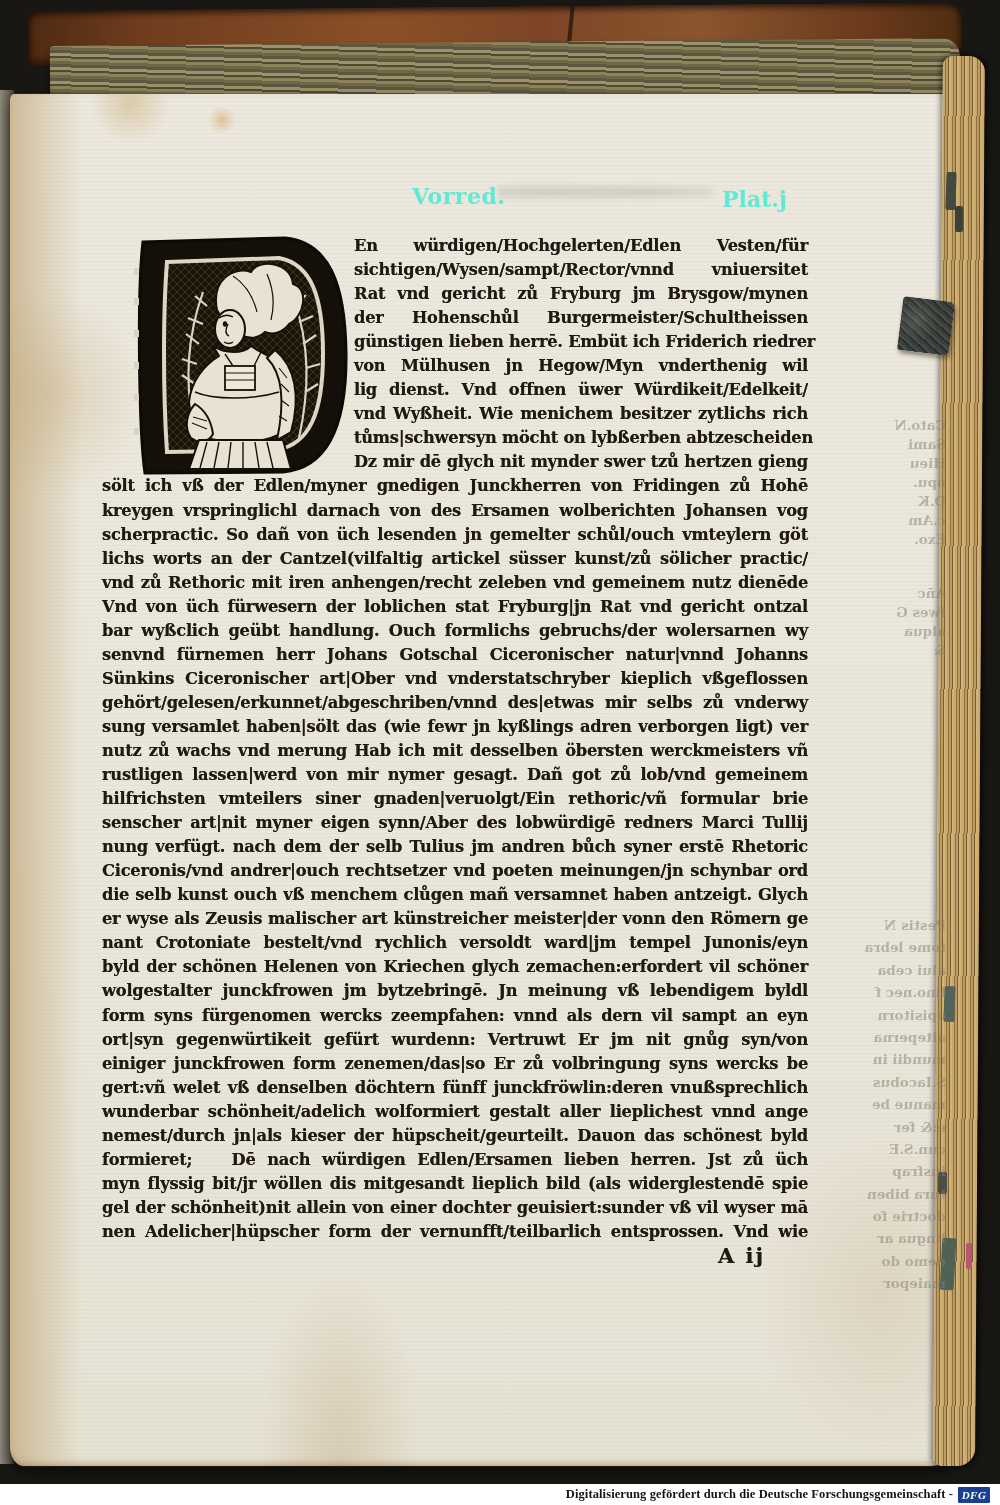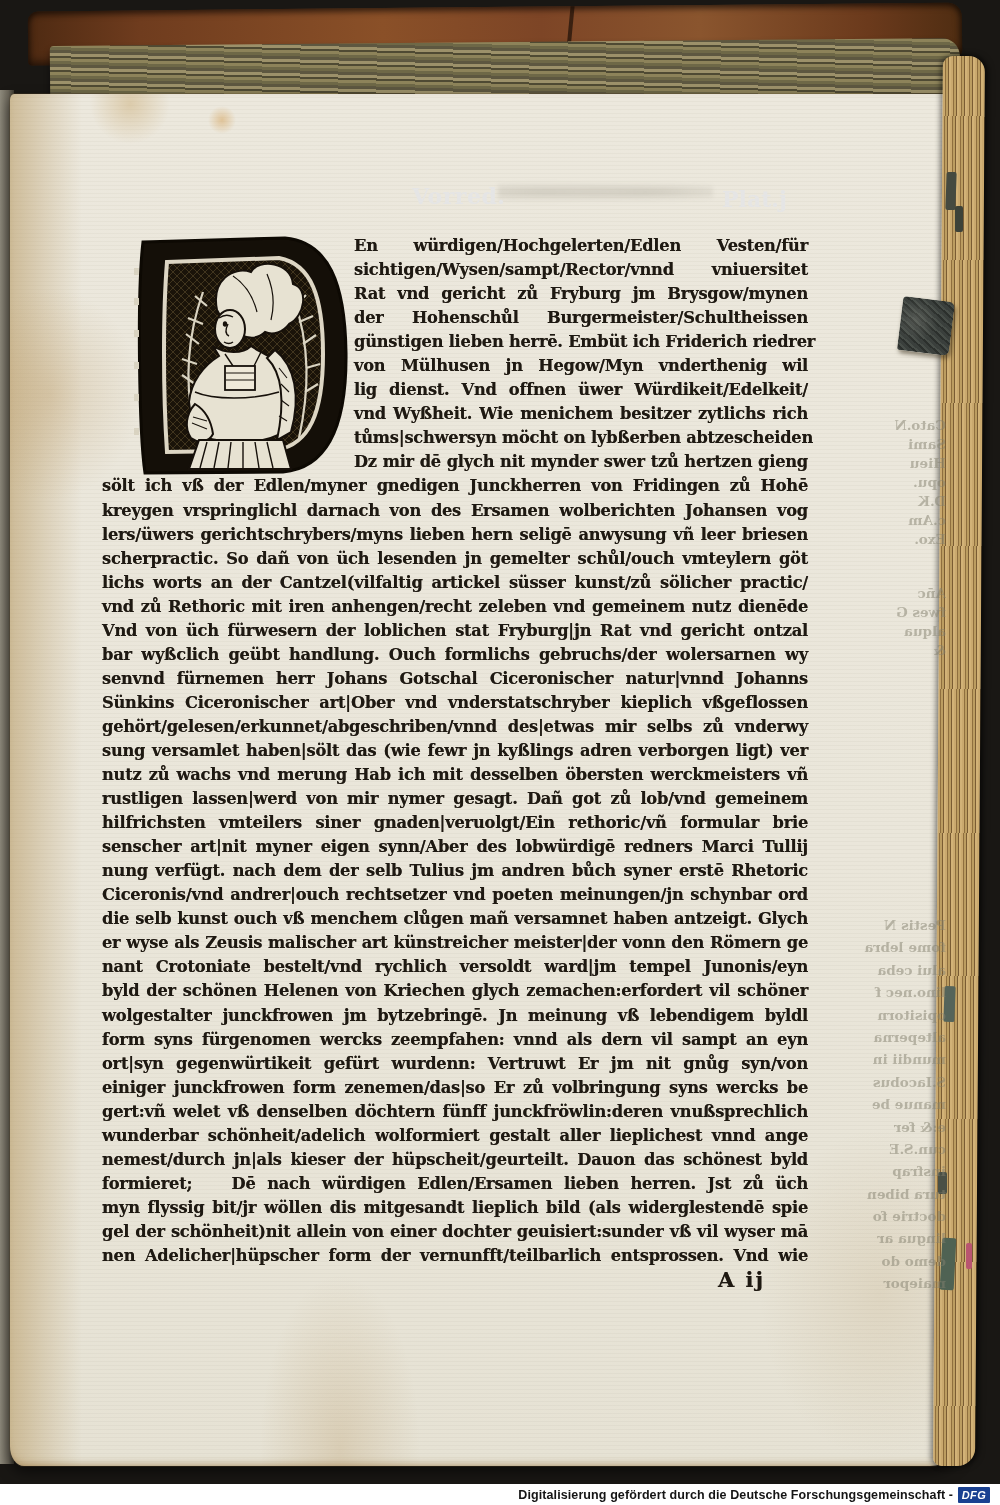--- a/index.html
+++ b/index.html
@@ -41,21 +41,21 @@
      repeating-linear-gradient(35deg,#3a3f3c 0 3px,#2c302d 3px 5px,#474d48 5px 7px);
     border-radius:4px 6px 6px 3px;box-shadow:2px 3px 4px rgba(60,50,30,.55);}
   .tab-mark{position:absolute;background:#454a40;border-radius:2px;}
   .t1{left:946px;top:172px;width:10px;height:38px;transform:rotate(2deg);}
   .t2{left:955px;top:206px;width:8px;height:26px;background:#3d4238;}
   .t3{left:944px;top:986px;width:11px;height:36px;background:#55645a;transform:rotate(2deg);}
   .t4{left:941px;top:1238px;width:14px;height:52px;background:#4f6253;transform:rotate(3deg);}
   .t5{left:966px;top:1243px;width:6px;height:26px;background:#b95570;}
   .t6{left:938px;top:1172px;width:9px;height:22px;background:#4a5046;}
   
-  .ink{color:#e5e5e5;}
+  .ink{color:#5eead4;}
   .header-left{position:absolute;left:412px;top:183px;font-size:22px;font-weight:bold;letter-spacing:.5px;}
   .header-right{position:absolute;left:722px;top:186px;font-size:22px;font-weight:bold;}
   .ghost-smudge{position:absolute;left:498px;top:180px;width:215px;height:24px;opacity:.28;filter:blur(2px);
     background:radial-gradient(ellipse at 20% 50%,#8a8577,transparent 60%),
                radial-gradient(ellipse at 70% 50%,#8a8577,transparent 55%);}
   .woodcut{position:absolute;left:133px;top:232px;width:219px;height:246px;}
   .sr{position:absolute;width:1px;height:1px;overflow:hidden;clip:rect(0 0 0 0);}
   #textblock{position:absolute;left:102px;top:234px;width:706px;}
   .ln{font-size:16.3px;font-weight:bold;line-height:24.05px;height:24.05px;
       white-space:nowrap;letter-spacing:-.25px;color:#1e1912;
@@ -66,21 +66,21 @@
   .ghost{position:absolute;left:836px;width:110px;transform:scaleX(-1);opacity:.5;filter:blur(.7px);
     color:#84816f;font-size:13.5px;font-weight:bold;pointer-events:none;}
   .ghost div{line-height:19px;height:19px;white-space:nowrap;overflow:hidden;}
   #ghost1{top:416px;}
   #ghost2{top:584px;}
   #ghost3{top:914px;}
   #ghost3 div{line-height:22.4px;height:22.4px;}
   
   .footer{position:absolute;left:0;bottom:0;width:1000px;height:21px;background:#ffffff;
     display:flex;align-items:center;justify-content:flex-end;
-    font-family:Liberation Sans, sans-serif;}
+    font-family:Liberation Serif, serif;}
   .credit{font-size:12.5px;font-weight:bold;color:#151515;letter-spacing:.1px;}
   .dfg-logo{margin:0 10px 0 5px;width:32px;height:16px;background:#1a4191;color:#ffffff;
     display:flex;align-items:center;justify-content:center;font-size:11px;font-weight:bold;
     font-style:italic;letter-spacing:.5px;border-radius:1px;}
 </style>
 </head>
 <body>
 
 <div id="stage">
 
@@ -164,21 +164,20 @@
     <div class="ln ind">Rat vnd gericht zů Fryburg jm Brysgow/mynen</div>
     <div class="ln ind">der Hohenschůl Burgermeister/Schultheissen</div>
     <div class="ln ind">günstigen lieben herrē. Embüt ich Friderich riedrer</div>
     <div class="ln ind">von Mülhusen jn Hegow/Myn vnderthenig wil</div>
     <div class="ln ind">lig dienst. Vnd offnen üwer Würdikeit/Edelkeit/</div>
     <div class="ln ind">vnd Wyßheit. Wie menichem besitzer zytlichs rich</div>
     <div class="ln ind">tůms|schwersyn möcht on lybßerben abtzescheiden</div>
     <div class="ln ind">Dz mir dē glych nit mynder swer tzů hertzen gieng</div>
     <div class="ln">sölt ich vß der Edlen/myner gnedigen Junckherren von Fridingen zů Hohē</div>
     <div class="ln">kreygen vrspringlichl darnach von des Ersamen wolberichten Johansen vog</div>
-    <div class="ln">lers/üwers gerichtschrybers/myns lieben hern seligē anwysung vñ leer briesen</div>
     <div class="ln">scherpractic. So dañ von üch lesenden jn gemelter schůl/ouch vmteylern göt</div>
     <div class="ln">lichs worts an der Cantzel(vilfaltig artickel süsser kunst/zů sölicher practic/</div>
     <div class="ln">vnd zů Rethoric mit iren anhengen/recht zeleben vnd gemeinem nutz dienēde</div>
     <div class="ln">Vnd von üch fürwesern der loblichen stat Fryburg|jn Rat vnd gericht ontzal</div>
     <div class="ln">bar wyßclich geübt handlung. Ouch formlichs gebruchs/der wolersarnen wy</div>
     <div class="ln">senvnd fürnemen herr Johans Gotschal Ciceronischer natur|vnnd Johanns</div>
     <div class="ln">Sünkins Ciceronischer art|Ober vnd vnderstatschryber kieplich vßgeflossen</div>
     <div class="ln">gehört/gelesen/erkunnet/abgeschriben/vnnd des|etwas mir selbs zů vnderwy</div>
     <div class="ln">sung versamlet haben|sölt das (wie fewr jn kyßlings adren verborgen ligt) ver</div>
     <div class="ln">nutz zů wachs vnd merung Hab ich mit desselben öbersten werckmeisters vñ</div>

